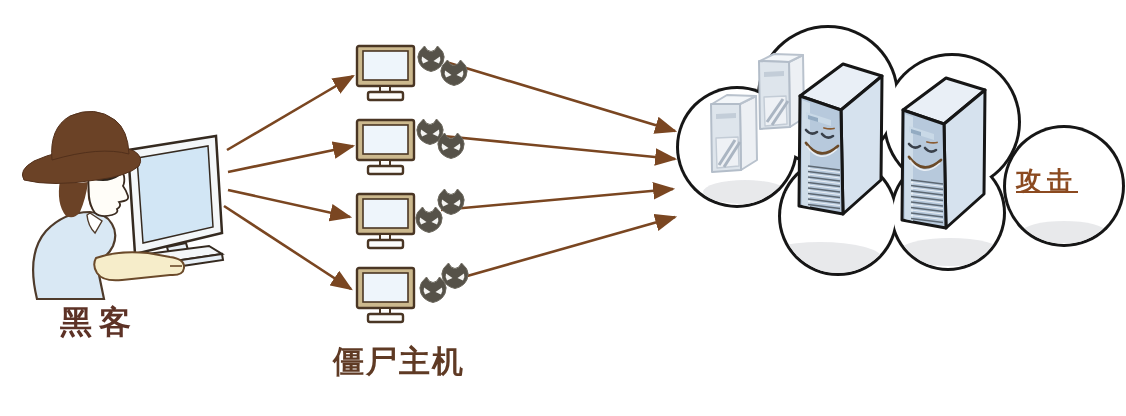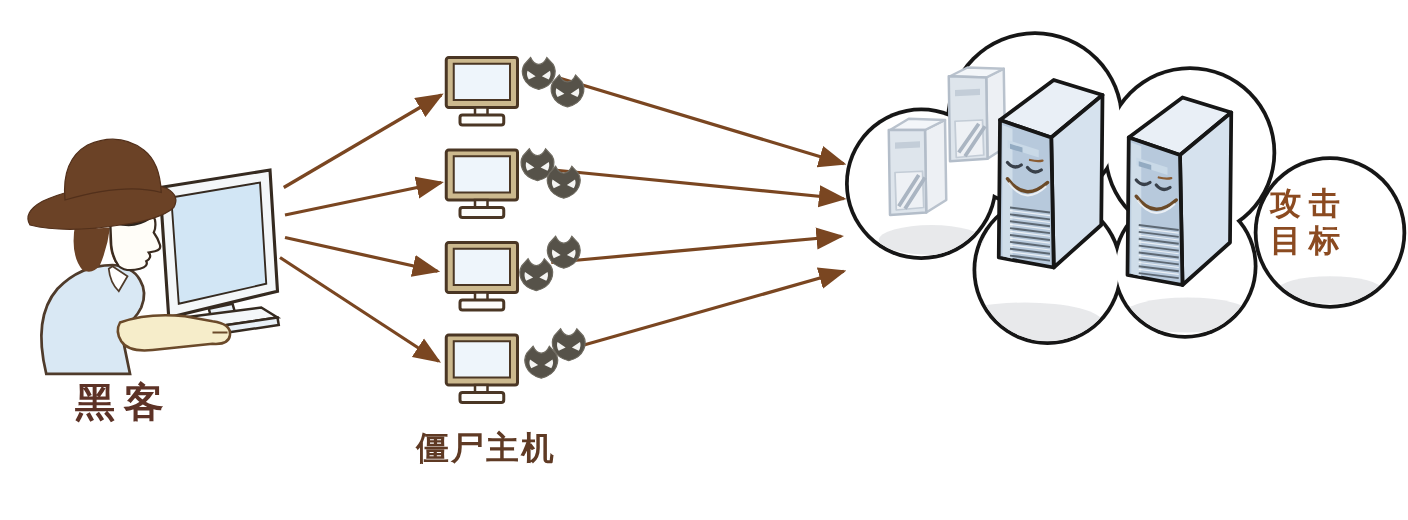--- a/index.html
+++ b/index.html
@@ -11,25 +11,25 @@
     font-family:"Liberation Sans",sans-serif;
   }
   #art{position:absolute;left:0;top:0;}
   .label{
     position:absolute;
     font-family:"Liberation Sans","DejaVu Sans",sans-serif;
     font-weight:bold;
     white-space:nowrap;
   }
   .label-hacker{left:60px;top:301px;font-size:32px;color:#5d3226;letter-spacing:7px;}
-  .label-zombie{left:333px;top:341px;font-size:26px;color:#5f3a24;letter-spacing:2px;}
+  .label-zombie{left:333px;top:341px;font-size:31px;color:#5f3a24;letter-spacing:2px;}
   .label-target{
-    left:1012px;top:148px;width:70px;
+    left:1012px;top:165px;width:70px;
     font-size:25px;color:#8b4a20;letter-spacing:6px;
-    line-height:30px;text-align:center;white-space:normal;
+    line-height:30px;text-align:center;white-space:normal;text-decoration:underline;
   }
 </style>
 </head>
 <body>
 
 <div id="canvas">
 
   <svg id="art" width="1126" height="416" viewBox="0 0 1126 416">
     <defs>
       <marker id="ah" viewBox="0 0 10 8" refX="9" refY="4" markerWidth="8.5" markerHeight="7" orient="auto">
@@ -198,16 +198,15 @@
       </g>
     </g>
   </svg>
 
   <div class="label label-hacker">黑客</div>
 
   <div class="label label-zombie">僵尸主机</div>
 
   <div class="label label-target">
     <div>攻击</div>
-    <div>目标</div>
   </div>
 
 </div>
 
 </body></html>

